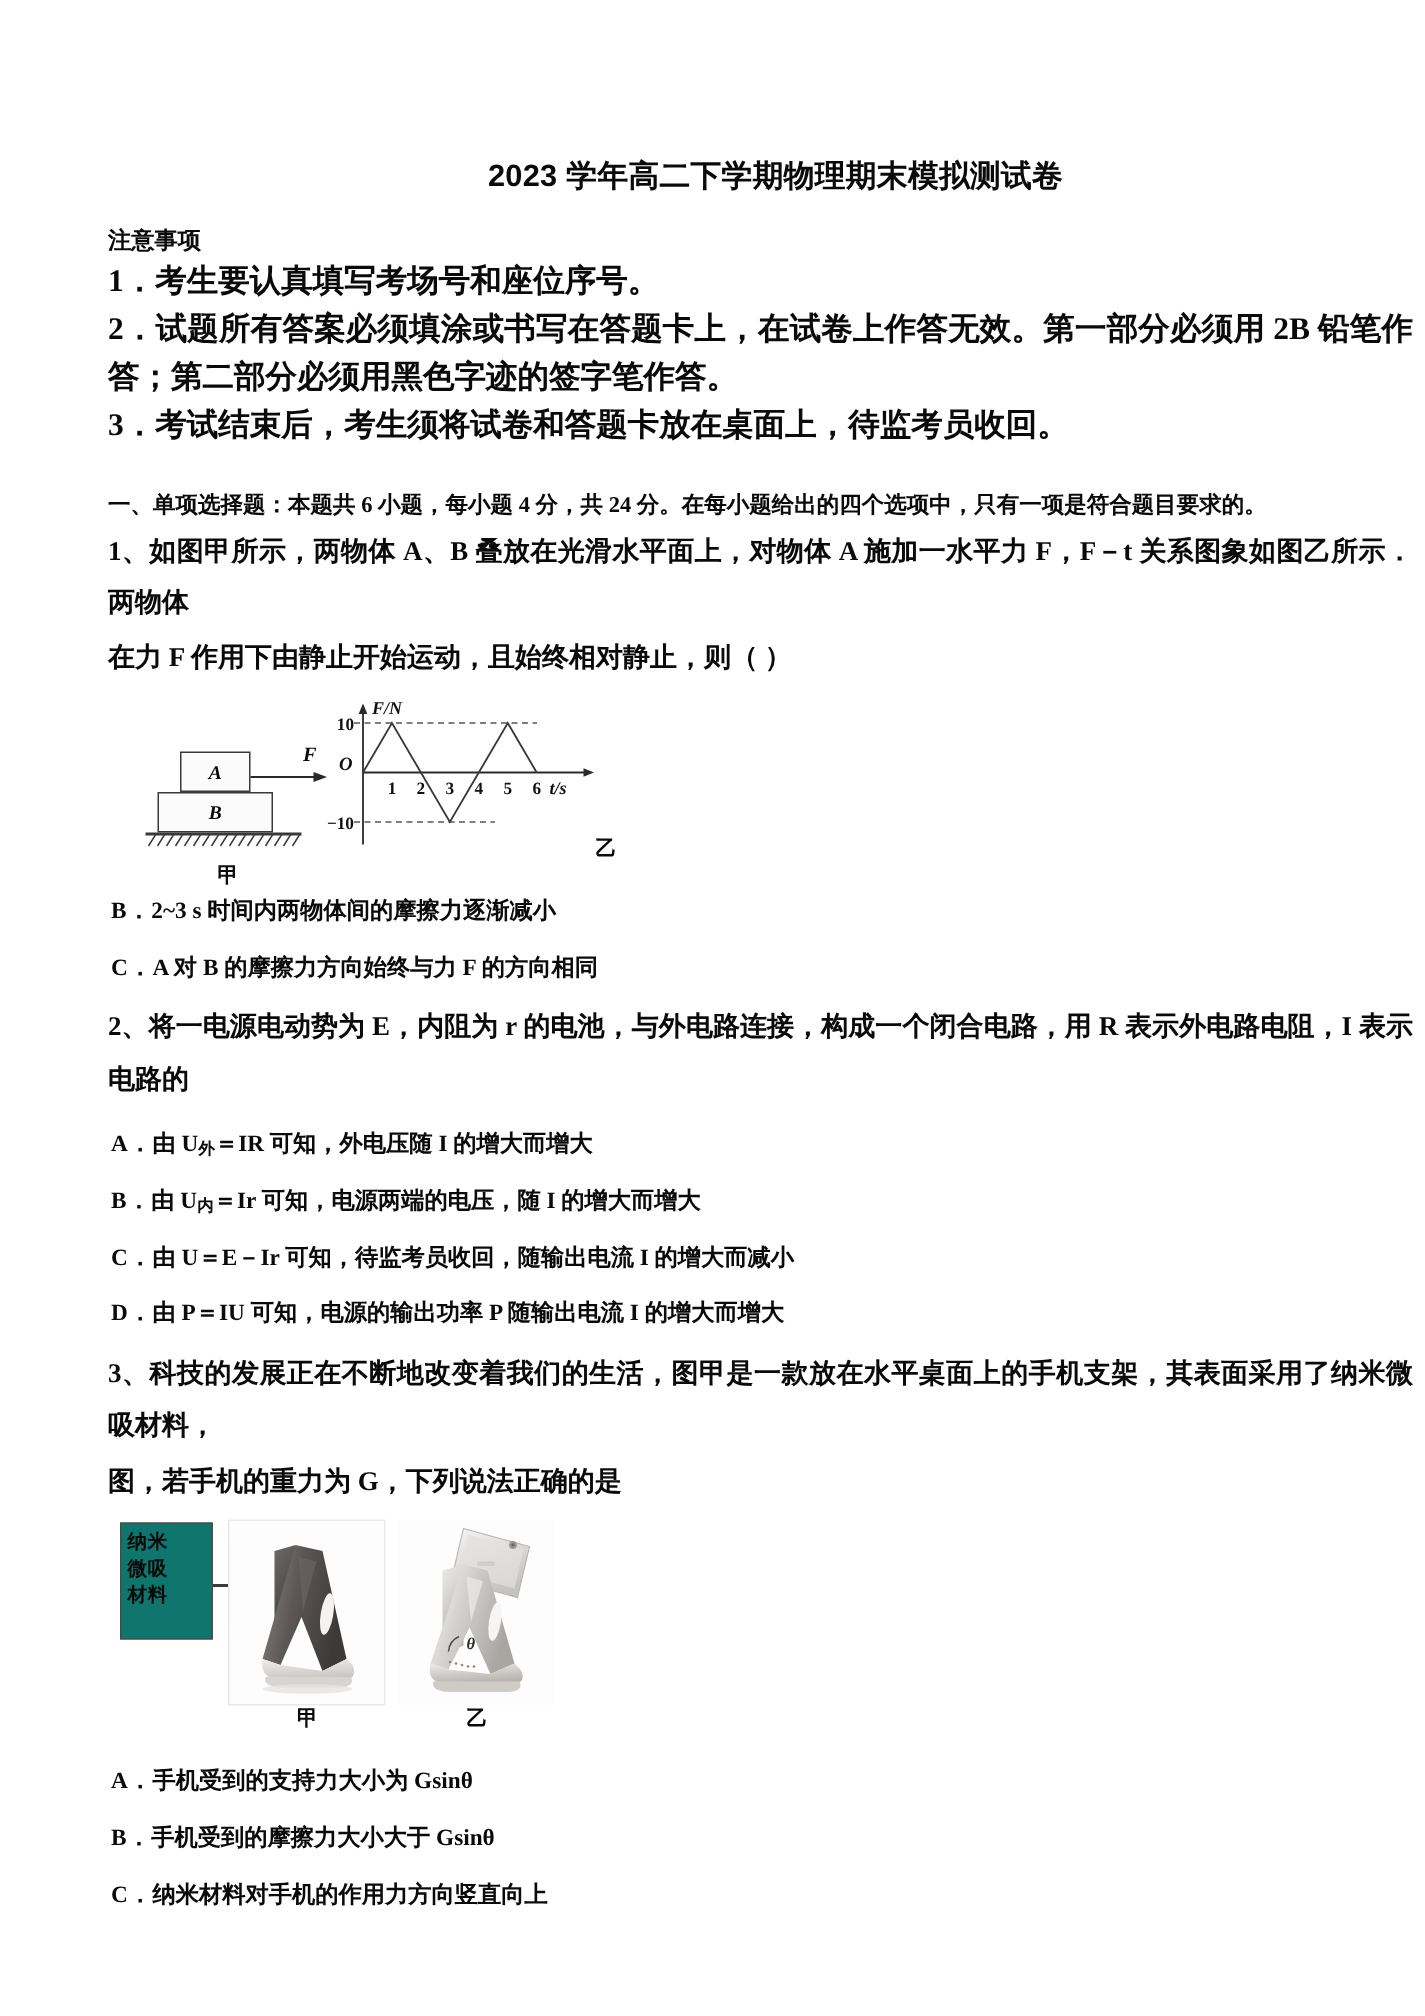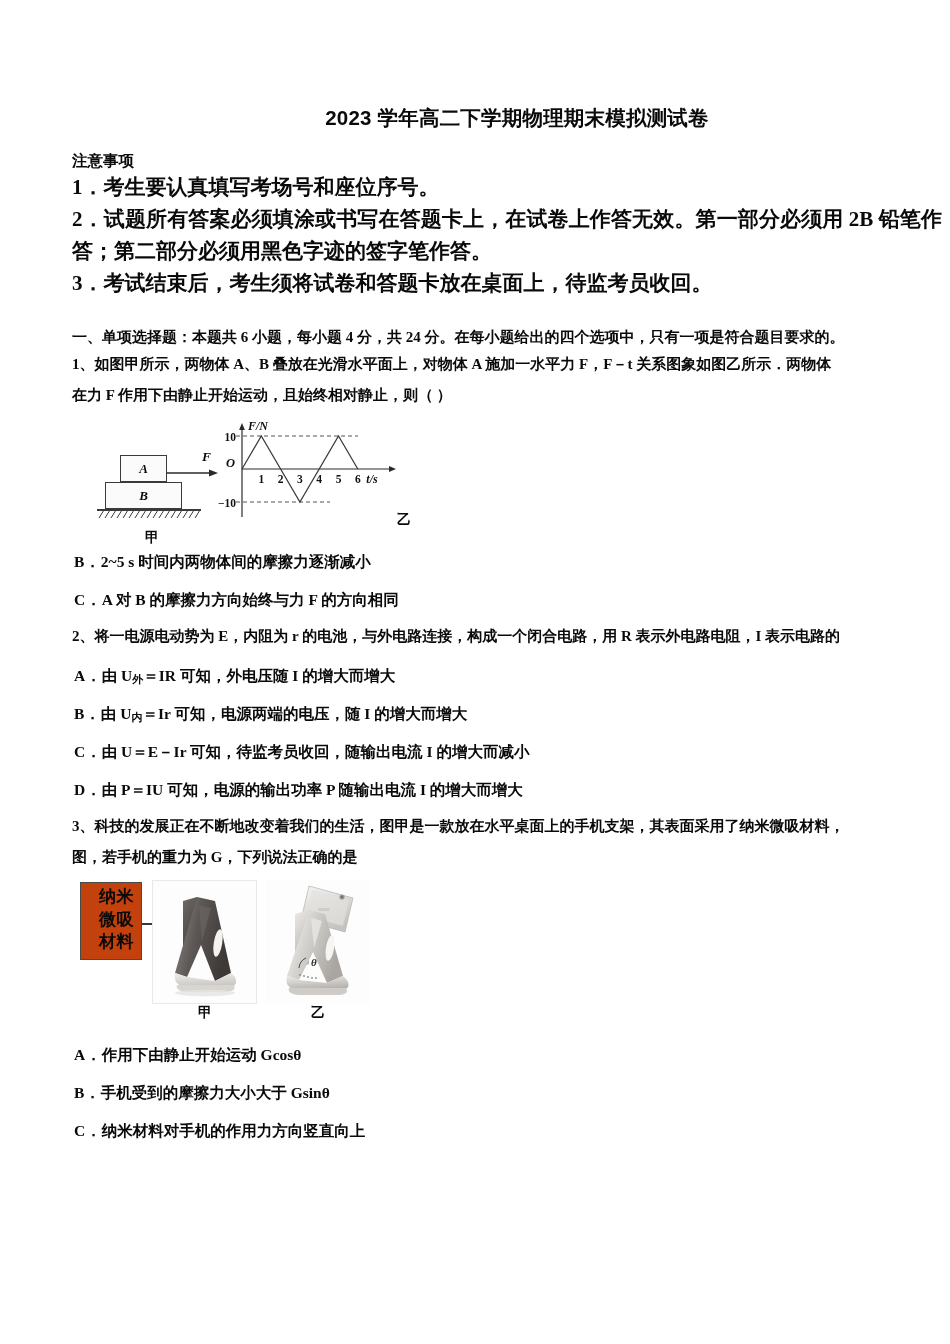--- a/index.html
+++ b/index.html
@@ -45,21 +45,21 @@
     text-align: justify;
   }
   .section-head {
     font-size: 15px;
     font-weight: bold;
     margin-top: 26px;
     line-height: 1.5;
     text-align: justify;
   }
   .q-stem {
-    font-size: 15px;
+    font-size: 18px;
     font-weight: bold;
     line-height: 1.95;
     text-align: justify;
     margin-top: 2px;
   }
   .q-stem.tight { line-height: 1.9; }
   .opt {
     font-size: 15.5px;
     font-weight: bold;
     line-height: 1.6;
@@ -111,23 +111,23 @@
     font-size: 14px; font-weight: bold; width: 60px; text-align: center;
   }
 
   
   .fig2 { position: relative; height: 150px; margin-top: 8px; margin-left: 8px; }
   .fig2-inner { position: relative; width: 290px; height: 150px; }
   .nano-box {
     position: absolute; left: 0px; top: 2px;
     width: 62px; height: 78px;
     border: 1.2px solid #4a4a4a;
-    background: #c2410c;
-    padding: 3px 2px 0 18px;
-    font-size: 17px;
+    background: #0f766e;
+    padding: 3px 2px 0 4px;
+    font-size: 13px;
     font-weight: bold;
     line-height: 1.32;
     letter-spacing: 0.5px;
     font-family: "Liberation Serif", serif;
   }
   .nano-box div { white-space: nowrap; }
   .leader { position: absolute; left: 62px; top: 43px; width: 26px; height: 1.4px; background: #3a3a3a; }
   .stand-jia { position: absolute; left: 72px; top: 0px; width: 105px; height: 124px; border: 1px solid #e9e9e9; background: #fdfdfd; }
   .stand-yi  { position: absolute; left: 185px; top: 0px; width: 105px; height: 124px; background: #fdfdfd; }
   .cap2-jia { position: absolute; left: 98px; top: 124px; width: 54px; text-align: center; font-size: 14px; font-weight: bold; }
@@ -219,21 +219,21 @@
 
         <text x="42" y="11" font-family="Liberation Serif, serif" font-style="italic" font-size="12" font-weight="bold" fill="#111">F/N</text>
         <text x="166" y="64" text-anchor="middle" font-family="Liberation Serif, serif" font-style="italic" font-size="12" font-weight="bold" fill="#111">t/s</text>
       </svg>
       <div class="cap-yi">乙</div>
     </div>
 
    </div>
   </div>
 
-  <div class="opt"><span class="lbl">B．</span><span>2~5 s 时间内两物体间的摩擦力逐渐减小</span></div>
+  <div class="opt"><span class="lbl">B．</span><span>2~3 s 时间内两物体间的摩擦力逐渐减小</span></div>
   <div class="opt"><span class="lbl">C．</span><span>A 对 B 的摩擦力方向始终与力 F 的方向相同</span></div>
 
   <div class="q-stem" style="margin-top:9px"><span>2、</span><span>将一电源电动势为 E，内阻为 r 的电池，与外电路连接，构成一个闭合电路，用 R 表示外电路电阻，I 表示电路的</span></div>
 
   <div class="opt"><span class="lbl">A．</span><span>由 U</span><span class="sub">外</span><span>＝IR 可知，外电压随 I 的增大而增大</span></div>
   <div class="opt"><span class="lbl">B．</span><span>由 U</span><span class="sub">内</span><span>＝Ir 可知，电源两端的电压，随 I 的增大而增大</span></div>
   <div class="opt"><span class="lbl">C．</span><span>由 U＝E－Ir 可知，待监考员收回，随输出电流 I 的增大而减小</span></div>
   <div class="opt"><span class="lbl">D．</span><span>由 P＝IU 可知，电源的输出功率 P 随输出电流 I 的增大而增大</span></div>
 
   <div class="q-stem" style="margin-top:9px"><span>3、</span><span>科技的发展正在不断地改变着我们的生活，图甲是一款放在水平桌面上的手机支架，其表面采用了纳米微吸材料，</span></div>
@@ -326,17 +326,17 @@
               <circle cx="47" cy="98" r="0.9"></circle>
               <circle cx="51" cy="98" r="0.9"></circle>
             </g>
       </svg>
     </div>
     <div class="cap2-yi">乙</div>
 
    </div>
   </div>
 
-  <div class="opt"><span class="lbl">A．</span><span>作用下由静止开始运动 Gcosθ</span></div>
+  <div class="opt"><span class="lbl">A．</span><span>手机受到的支持力大小为 Gsinθ</span></div>
   <div class="opt"><span class="lbl">B．</span><span>手机受到的摩擦力大小大于 Gsinθ</span></div>
   <div class="opt"><span class="lbl">C．</span><span>纳米材料对手机的作用力方向竖直向上</span></div>
 
 </div>
 
 </body></html>

